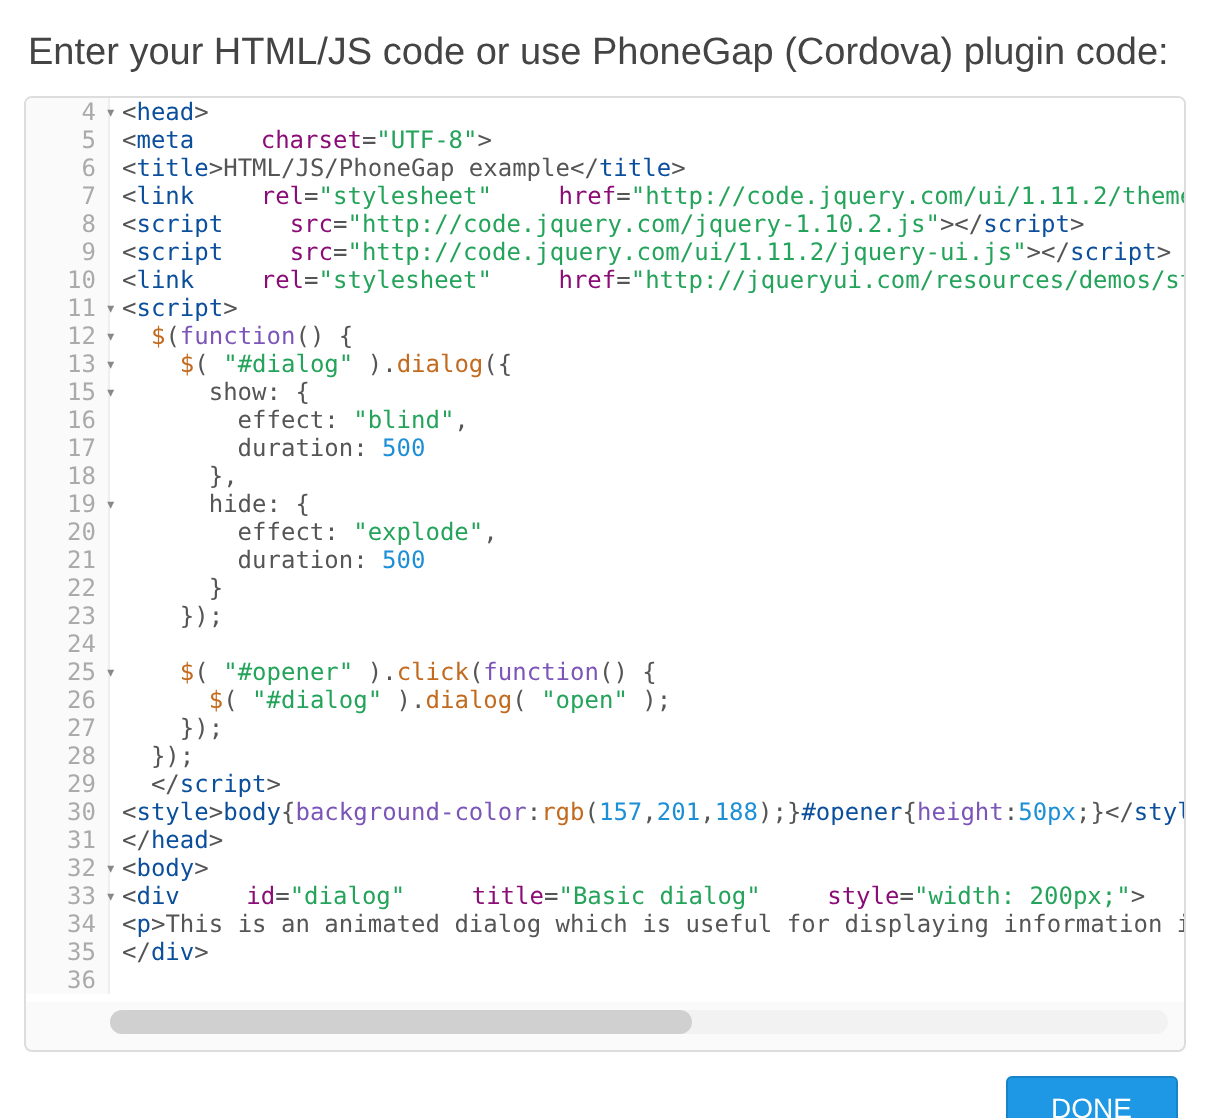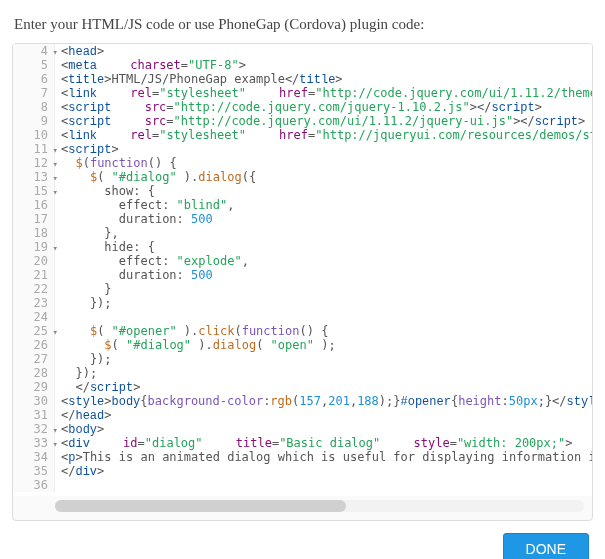--- a/index.html
+++ b/index.html
@@ -5,24 +5,23 @@
   * { box-sizing: border-box; }
   body {
     margin: 0;
     padding: 8px 12px;
     font-family: -apple-system, BlinkMacSystemFont, "Segoe UI", Arial, sans-serif;
     background: #fff;
     color: #333;
     width: 605px;
   }
   .title {
-    font-size: 15px;
+    font-size: 19px;
     color: #444;
     margin: 8px 0 10px 2px;
-    font-family: Liberation Serif, serif;
   }
   .editor-wrap {
     border: 1px solid #ddd;
     border-radius: 4px;
     background: #fafafa;
     overflow: hidden;
     padding-bottom: 8px;
   }
   .editor {
     font-family: "Consolas", "Menlo", "Monaco", monospace;
@@ -54,21 +53,21 @@
     right: -4px;
     top: 1px;
     font-size: 9px;
     color: #888;
   }
   .code {
     padding-left: 6px;
     flex: 1;
     overflow: hidden;
   }
-  .t-tag    { color: #0b4f9c; font-family: Liberation Mono, monospace; }
+  .t-tag    { color: #0b4f9c; }
   .t-attr   { color: #8a0d77; margin-left: 26px; }
   .t-string { color: #24a35a; }
   .t-fun    { color: #c26a1e; }
   .t-key    { color: #7b55b8; text-align: right; }
   .t-num    { color: #1d8fd6; }
   .t-plain  { color: #555; }
   .t-punc   { color: #555; }
   .hscroll {
     height: 12px;
     margin: 4px 8px 0 42px;

